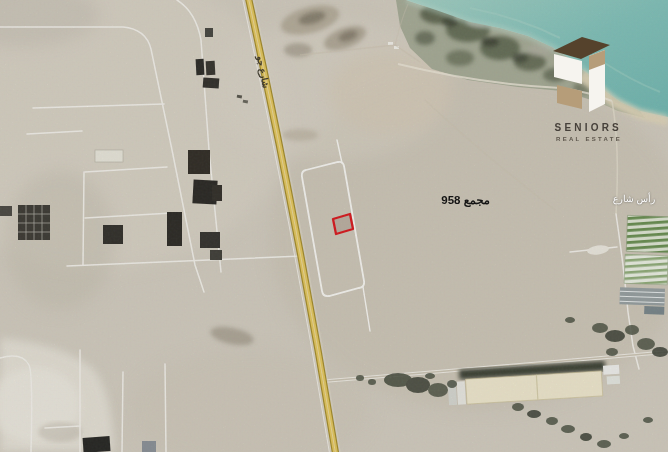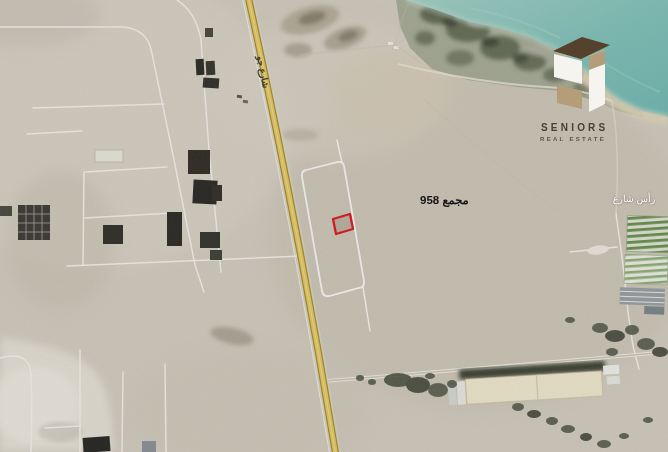--- a/index.html
+++ b/index.html
@@ -8,29 +8,29 @@
     background:#d5cfc2;font-family:"Liberation Sans",sans-serif;
   }
   .screenshot svg.map{position:absolute;left:0;top:0;}
   .label{position:absolute;white-space:nowrap;}
   .road-label{
     left:233px;top:67px;width:60px;text-align:center;
     transform:rotate(79deg);font-size:9px;font-weight:600;color:#3f3a2c;
     letter-spacing:.5px;
   }
   .block-label{
-    left:420px;top:193px;width:70px;text-align:left;direction:rtl;
+    left:420px;top:193px;width:70px;text-align:right;direction:rtl;
     font-size:11.5px;font-weight:bold;color:#141414;
   }
   .district-label{
     left:604px;top:193px;width:60px;text-align:center;direction:rtl;
     font-size:9.5px;color:#ffffff;text-shadow:0 0 2px rgba(70,70,70,.9);
   }
   .logo{
-    left:538px;top:30px;width:84px;text-align:left;
+    left:538px;top:30px;width:84px;text-align:right;
   }
   .logo svg{display:block;margin:0 auto;}
   .logo .brand{
     font-size:10px;font-weight:600;letter-spacing:3.2px;padding-left:3px;
     color:#46403a;margin-top:6px;
   }
   .logo .tagline{
     font-size:6px;font-weight:600;letter-spacing:2.3px;padding-left:2px;
     color:#5c554b;margin-top:3px;
   }

